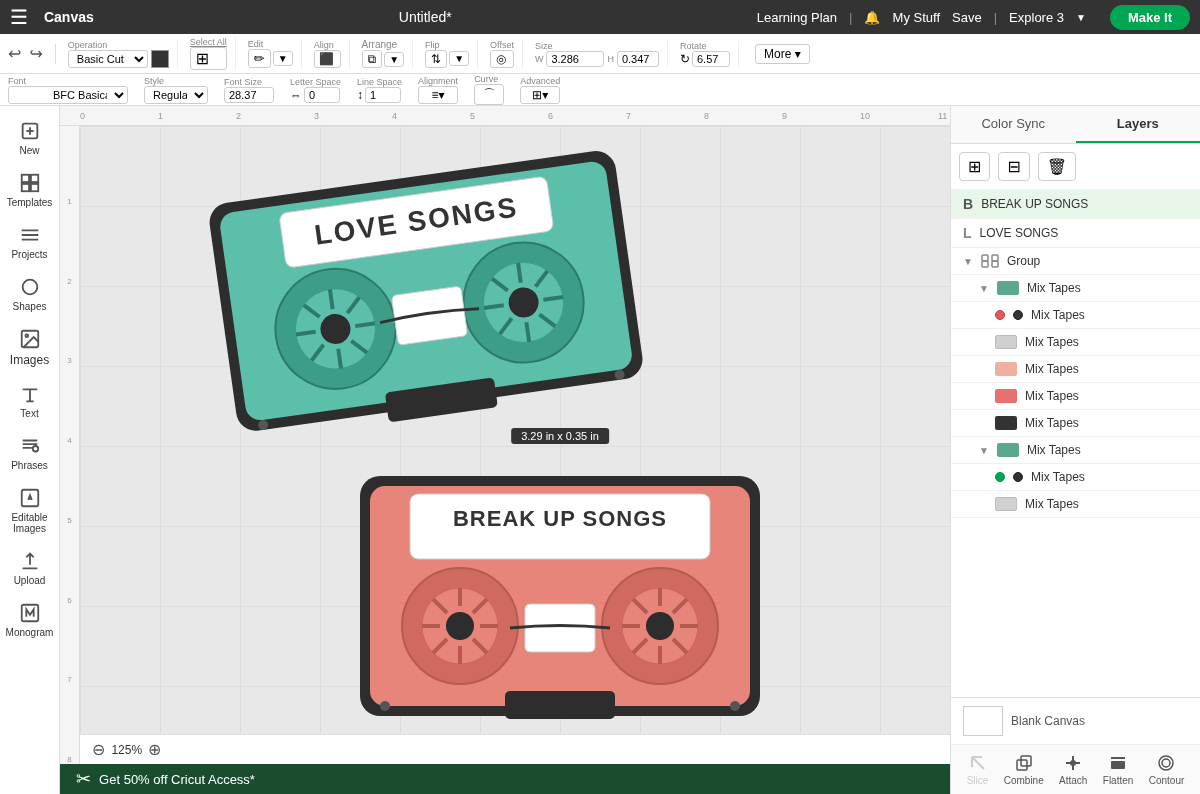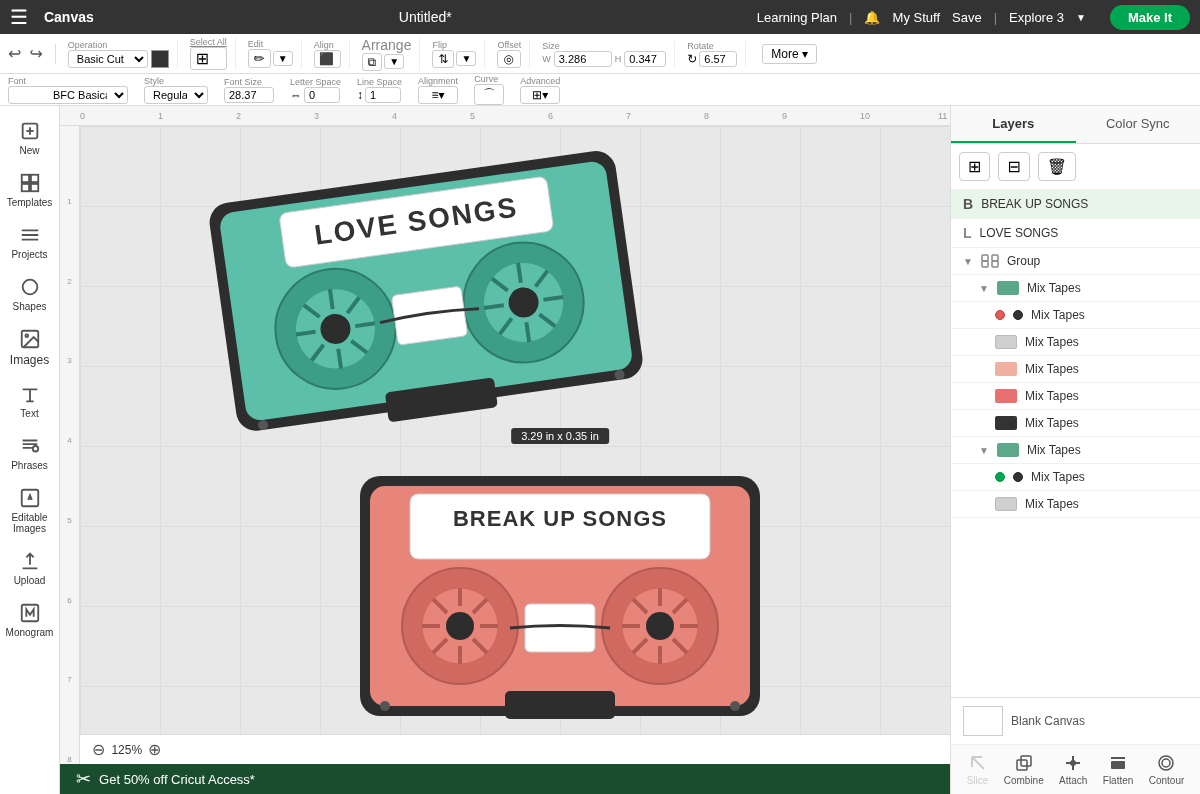--- a/index.html
+++ b/index.html
@@ -181,21 +181,21 @@
 
   <div class="toolbar-group">
     <div>
       <div style="font-size:9px;color:#888;">Align</div>
       <div style="border:1px solid #ccc;border-radius:3px;padding:1px 5px;cursor:pointer;font-size:12px;">⬛</div>
     </div>
   </div>
 
   <div class="toolbar-group">
     <div>
-      <div style="font-size:14px;color:#888;">Arrange</div>
+      <div style="font-size:10px;color:#888;">Arrange</div>
       <div style="display:flex;align-items:center;gap:2px;">
         <span style="border:1px solid #ccc;border-radius:3px;padding:1px 5px;cursor:pointer;font-size:12px;">⧉</span>
         <span style="border:1px solid #ccc;border-radius:3px;padding:1px 4px;cursor:pointer;font-size:10px;">▼</span>
       </div>
     </div>
   </div>
 
   <div class="toolbar-group">
     <div>
       <div style="font-size:9px;color:#888;">Flip</div>
@@ -516,22 +516,22 @@
 
     <div id="promo-bar" style="position:absolute;bottom:0;left:0;right:0;height:30px;background:#1a4d2e;color:#fff;display:flex;align-items:center;padding:0 16px;gap:8px;font-size:13px;">
       <span style="font-size:18px;">✂</span>
       <span style="font-weight:500;cursor:pointer;">Get 50% off Cricut Access*</span>
     </div>
   </div>
 
   <div id="right-panel">
 
     <div id="panel-tabs">
+      <div class="panel-tab">Color Sync</div>
       <div class="panel-tab active">Layers</div>
-      <div class="panel-tab">Color Sync</div>
     </div>
 
     <div id="panel-tools">
       <button class="panel-tool-btn" title="Group">⊞</button>
       <button class="panel-tool-btn" title="Ungroup">⊟</button>
       <button class="panel-tool-btn" title="Delete">🗑</button>
     </div>
 
     <div id="layers-list">
 

